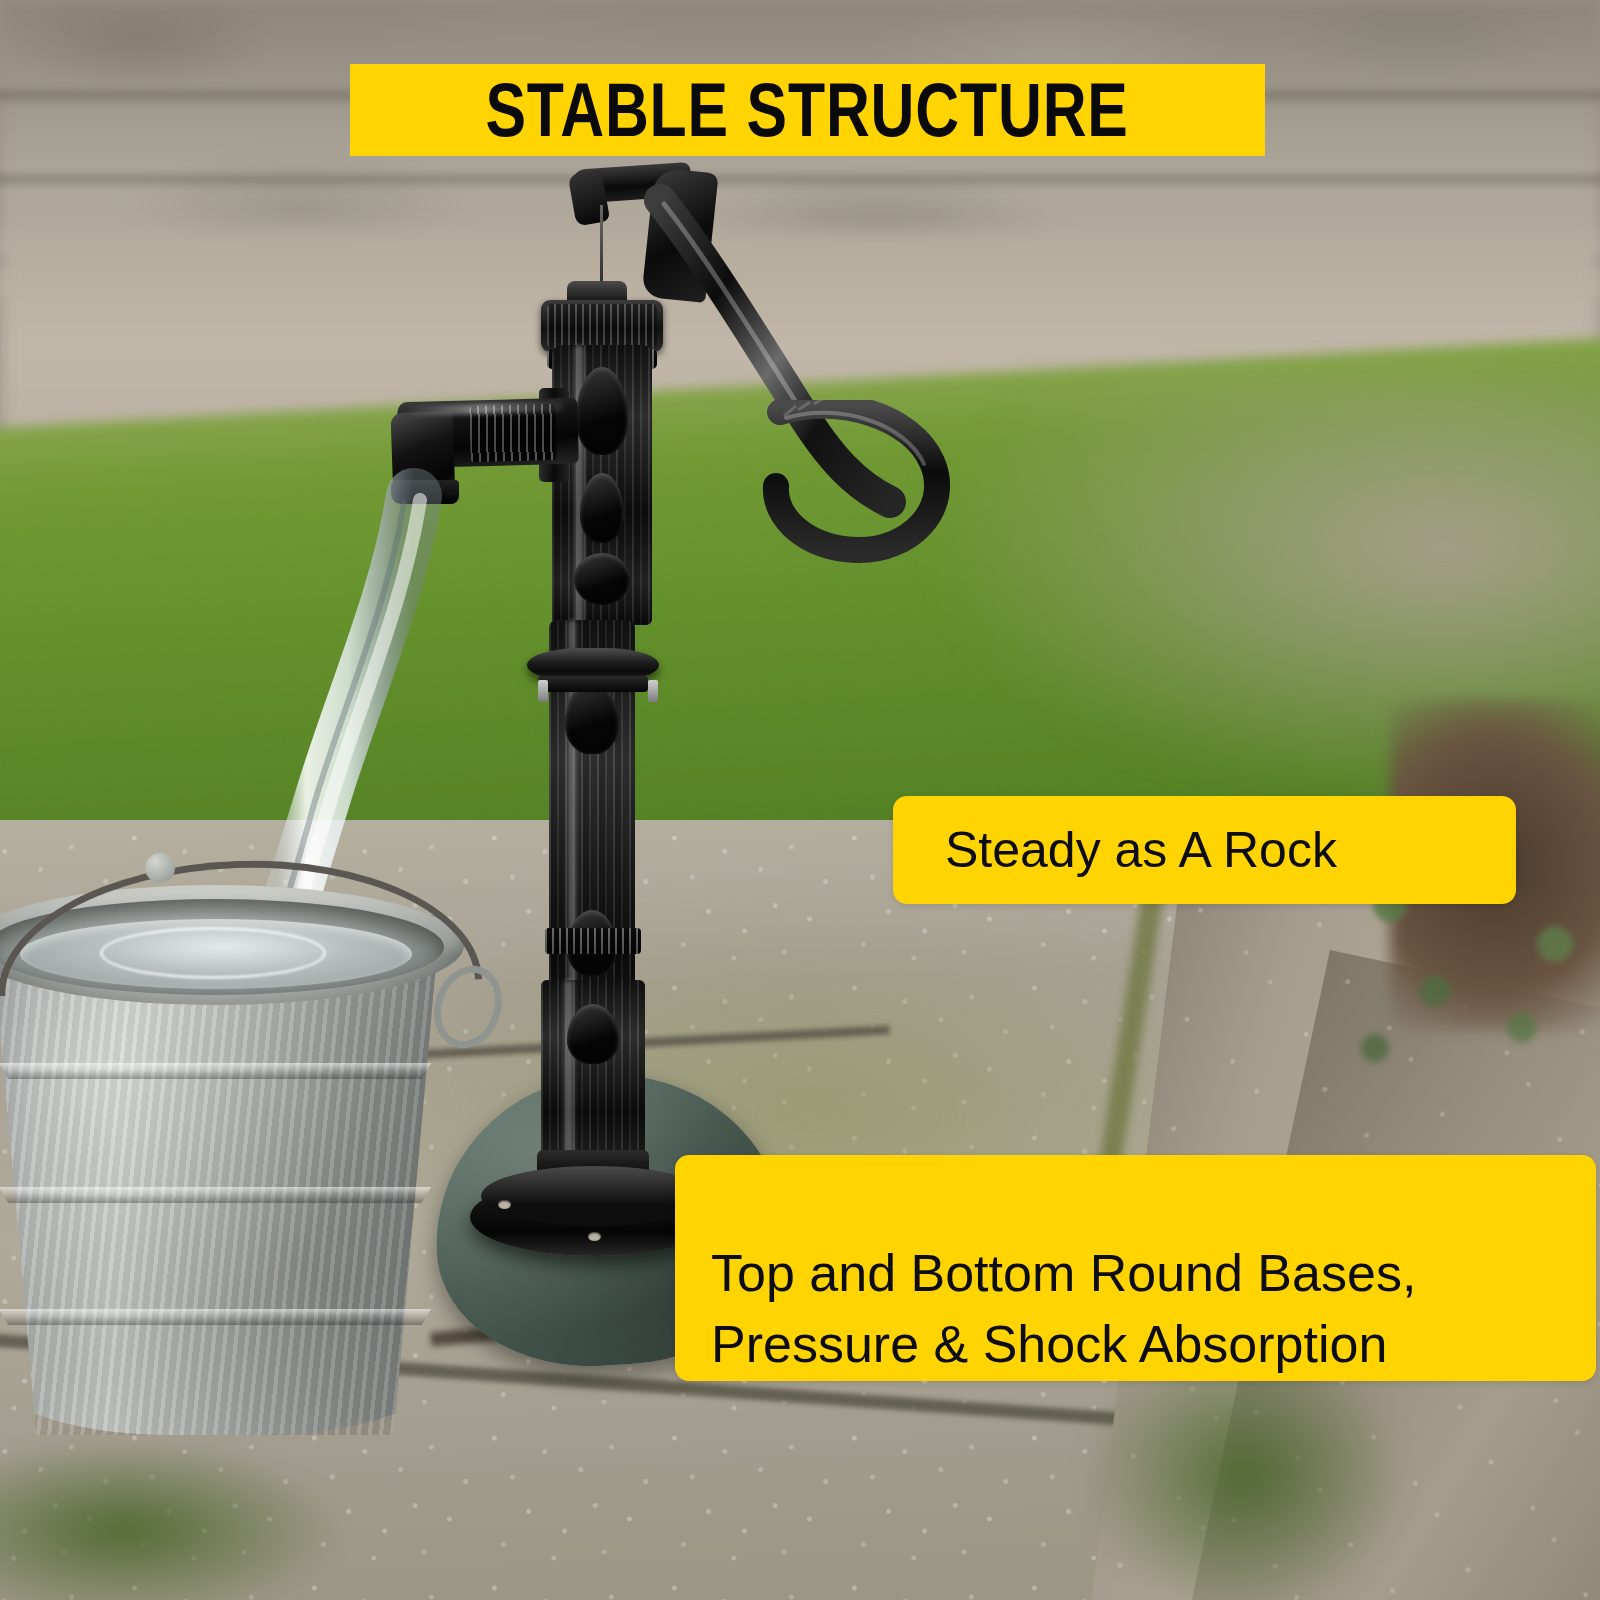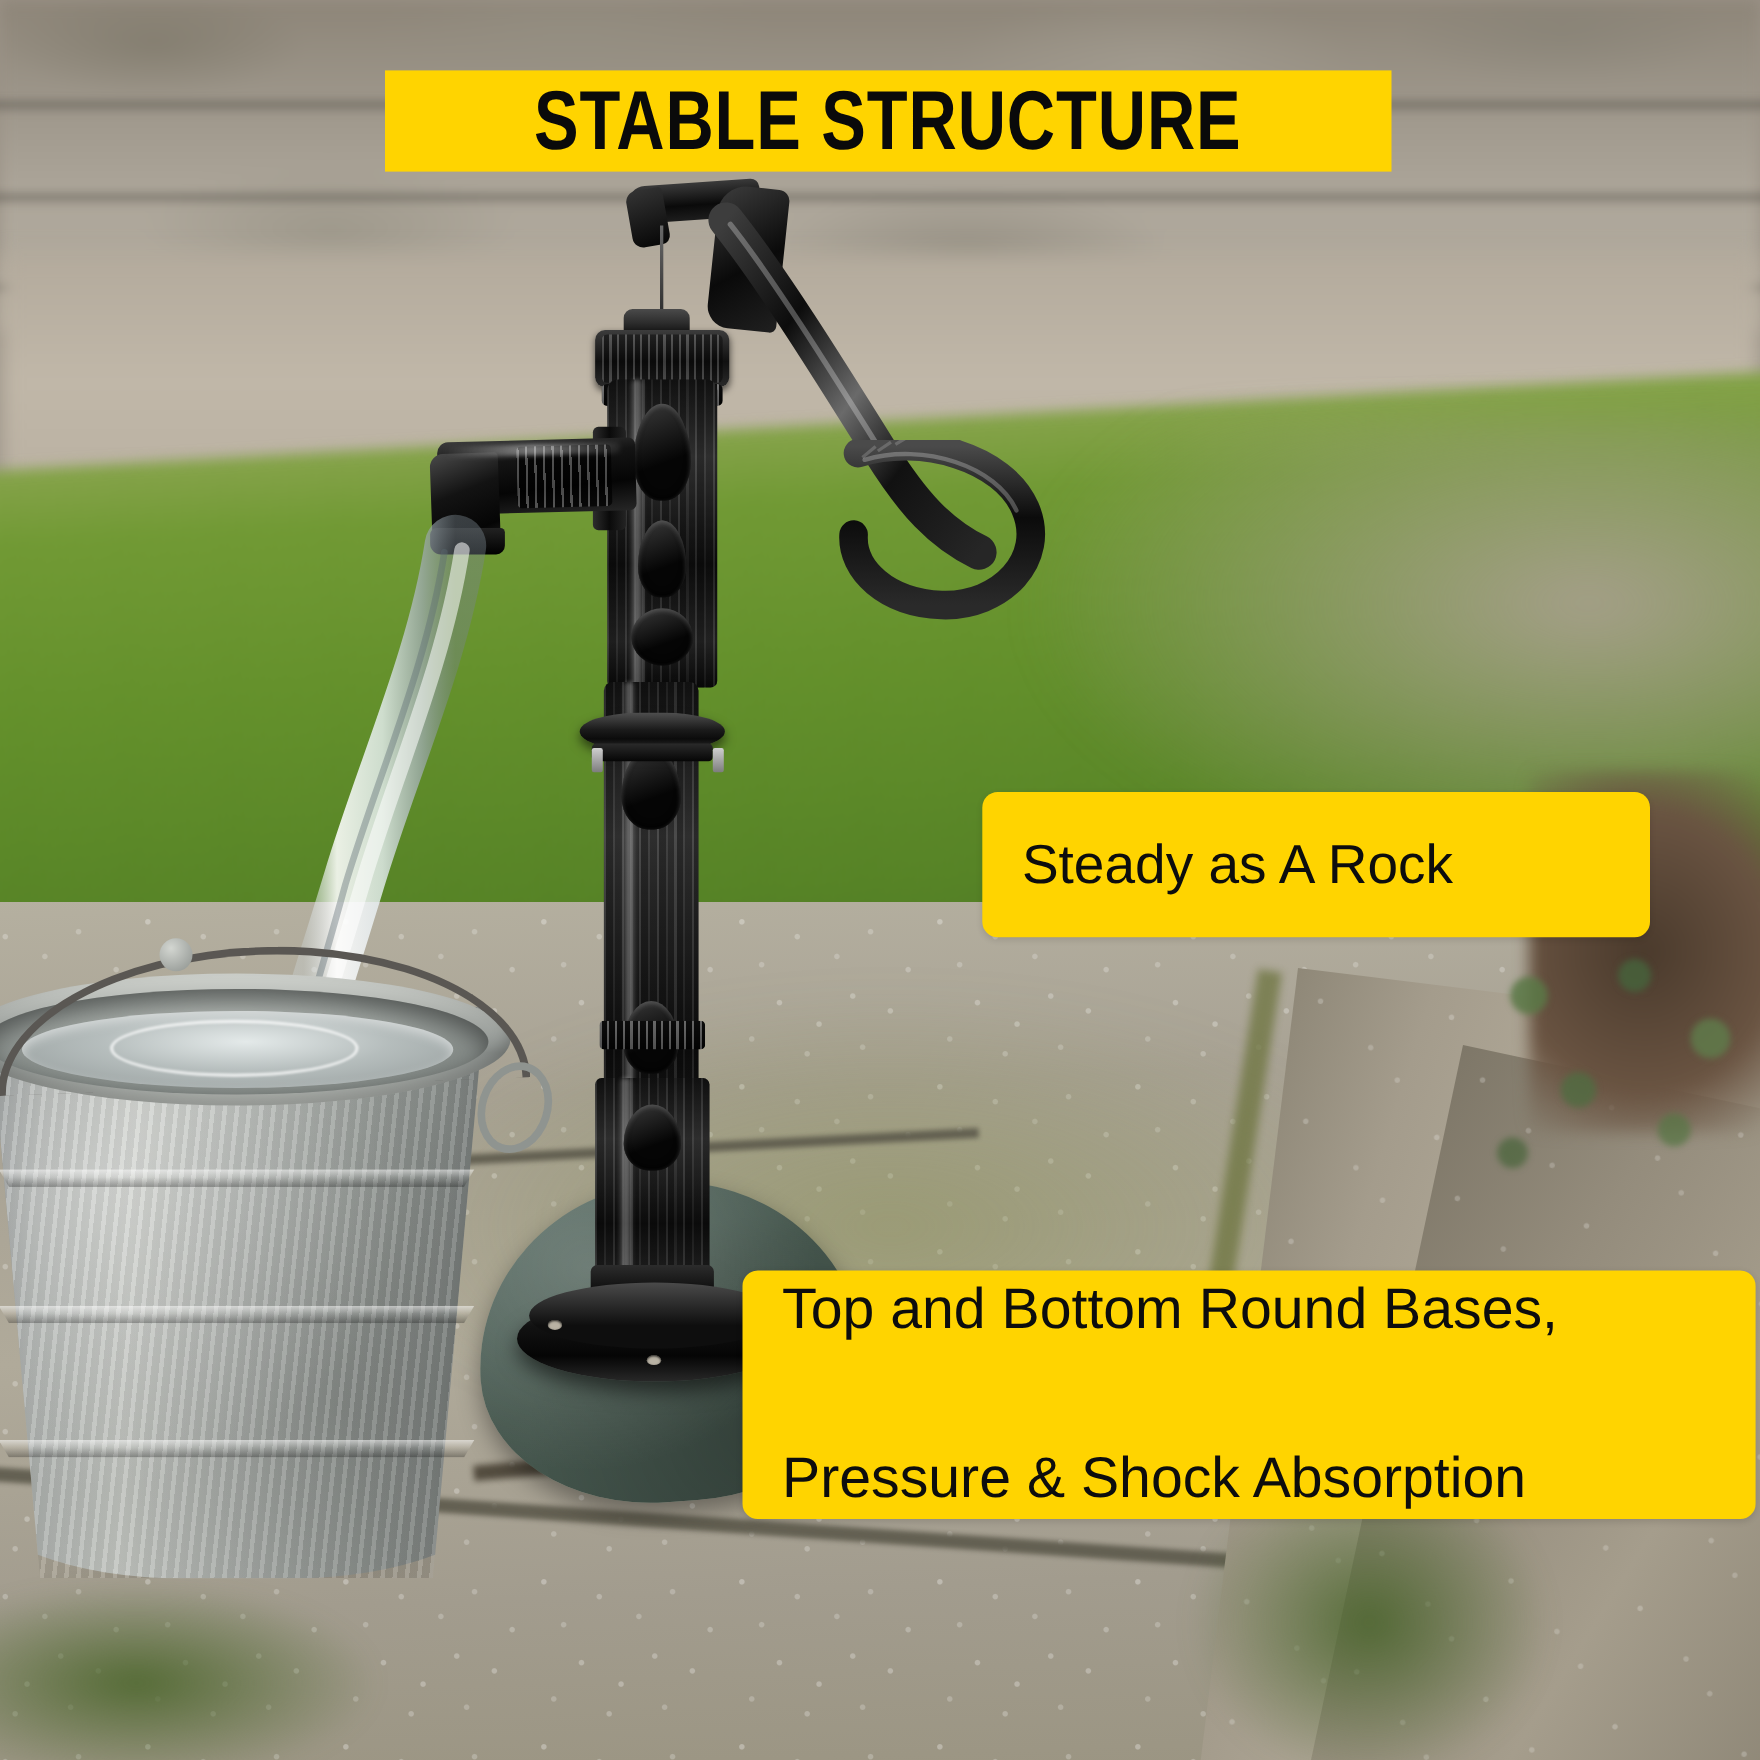--- a/index.html
+++ b/index.html
@@ -421,30 +421,30 @@
   }
 
   .tag{
     position:absolute;
     background:var(--ylw,#FFD400);
     border-radius:14px;
     display:flex;align-items:center;
     box-shadow:0 2px 6px rgba(0,0,0,.12);
   }
   .tag-steady{
-    left:893px;top:720px;width:571px;height:132px;
-    padding-left:36px;
+    left:893px;top:796px;width:571px;height:108px;
+    padding-left:52px;
   }
   .tag-steady .t{
     font-size:50px;color:#0d0d0d;white-space:nowrap;
     font-family:"Liberation Sans", sans-serif;
   }
   .tag-bases{
     left:675px;top:1155px;width:885px;height:226px;
-    padding-left:36px;flex-direction:column;justify-content:space-between;align-items:flex-start;
+    padding-left:36px;flex-direction:column;justify-content:flex-end;align-items:flex-start;
   }
   .tag-bases .t{
     font-size:52px;color:#0d0d0d;white-space:nowrap;line-height:1.38;
     font-family:"Liberation Sans", sans-serif;
   }
 </style>
 </head>
 <body>
 
 <div id="stage">

